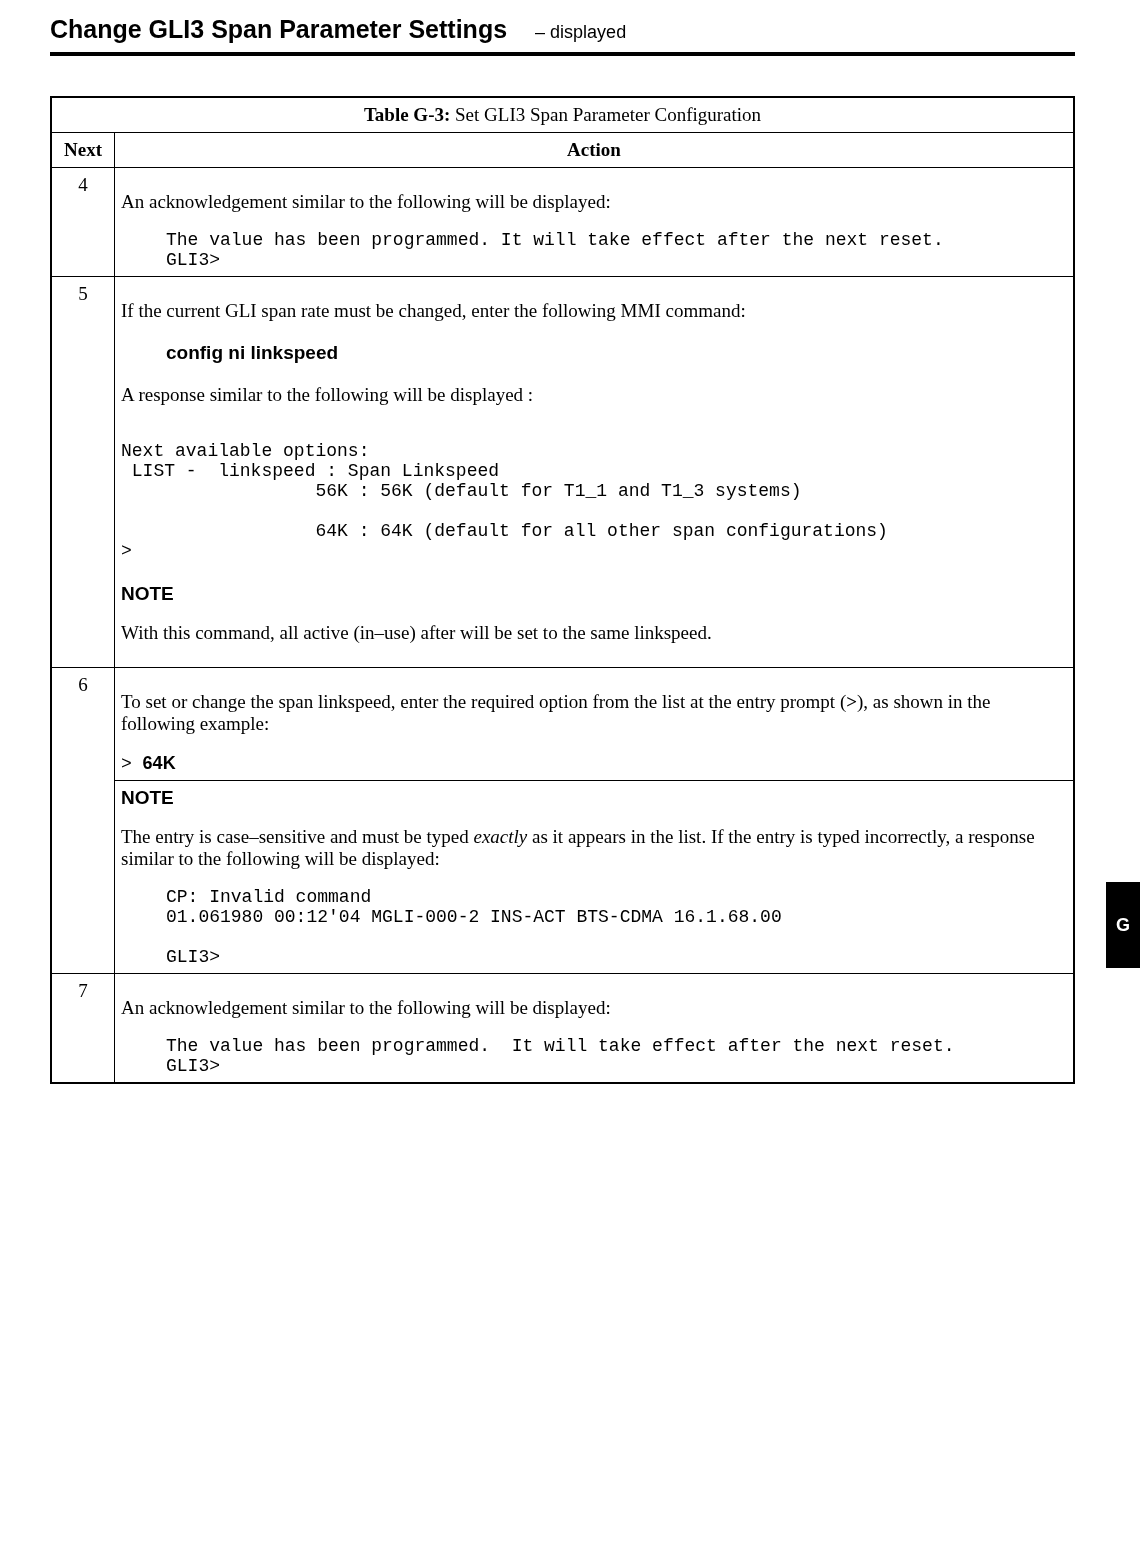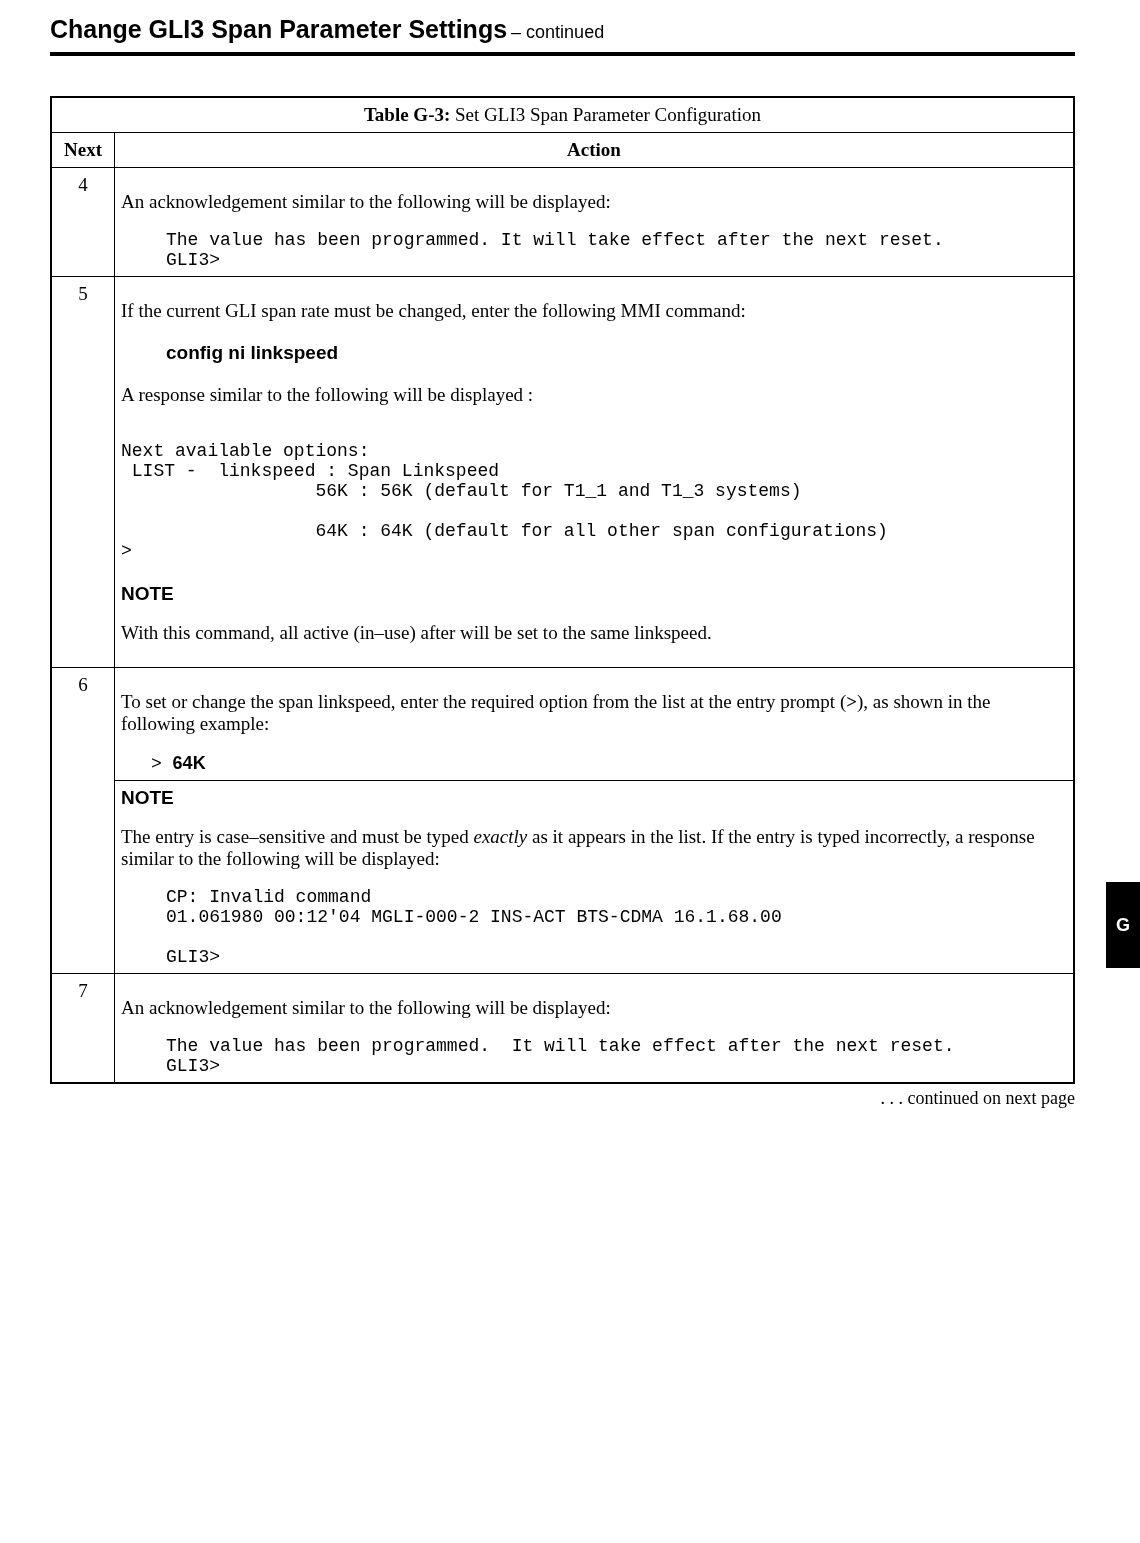--- a/index.html
+++ b/index.html
@@ -15,21 +15,21 @@
       position: relative;
       min-height: 1460px;
       box-sizing: border-box;
     }
     .header {
       display: flex;
       align-items: baseline;
       padding-bottom: 8px;
       border-bottom: 4px solid black;
       margin-bottom: 40px;
-      gap: 4px;
+      gap: 28px;
     }
     .header-title {
       font-family: Arial, Helvetica, sans-serif;
       font-weight: bold;
       font-size: 25px;
     }
     .header-continued {
       font-family: Arial, Helvetica, sans-serif;
       font-size: 18px;
     }
@@ -74,21 +74,21 @@
       font-family: Liberation Sans, sans-serif;
       font-weight: bold;
       font-size: 19px;
       margin-top: 22px;
       margin-bottom: 0px;
     }
     .para {
       margin: 17px 0;
       font-family: Liberation Serif, serif;
     }
-    .prompt-line { margin-left: 30px; }
+    .prompt-line { }
     .prompt-mono { font-family: "Courier New", Courier, monospace; font-size: 18px;}
     .prompt-bold { font-family: Arial, Helvetica, sans-serif; font-weight: bold; font-size: 18px;}
     .continued-note {
       text-align: right;
       font-size: 18px;
       margin-top: 4px;
     }
     .side-tab {
       position: absolute;
       right: 0;
@@ -130,21 +130,21 @@
     }
     .spacer { height: 430px; }
     .exactly { font-style: italic; }
   </style>
 </head>
 <body>
 
 <div class="page">
   <div class="header">
     <span class="header-title">Change GLI3 Span Parameter Settings</span>
-    <span class="header-continued"> – continued</span>
+    <span class="header-continued"> – displayed</span>
   </div>
 
   <table class="main">
     <thead>
       <tr class="caption-row">
         <td colspan="2">
           <span class="caption-label">Table G-3:</span><span> Set GLI3 Span Parameter Configuration</span>
         </td>
       </tr>
       <tr>
@@ -204,21 +204,20 @@
       <tr>
         <td class="step-col">7</td>
         <td>
           <div class="para">An acknowledgement similar to the following will be displayed:</div>
           <div class="mono mono-block">The value has been programmed.  It will take effect after the next reset.
 GLI3&gt;</div>
         </td>
       </tr>
     </tbody>
   </table>
-  <div class="continued-note"> . . . continued on next page</div>
 
   <div class="spacer"></div>
 
 
   <div class="side-tab">
     <div class="bar"></div>
     <div class="letter">G</div>
     <div class="bar"></div>
   </div>
 </div>

